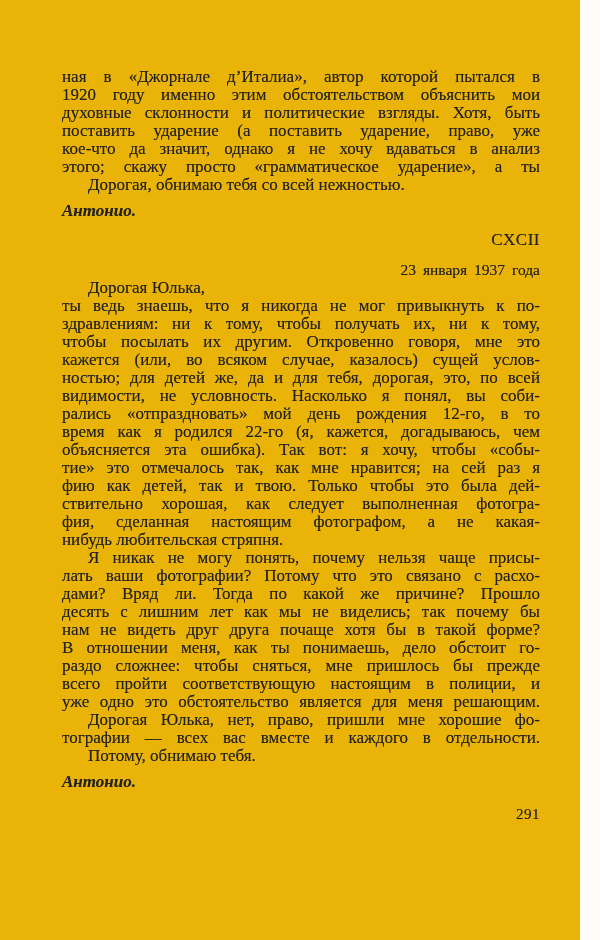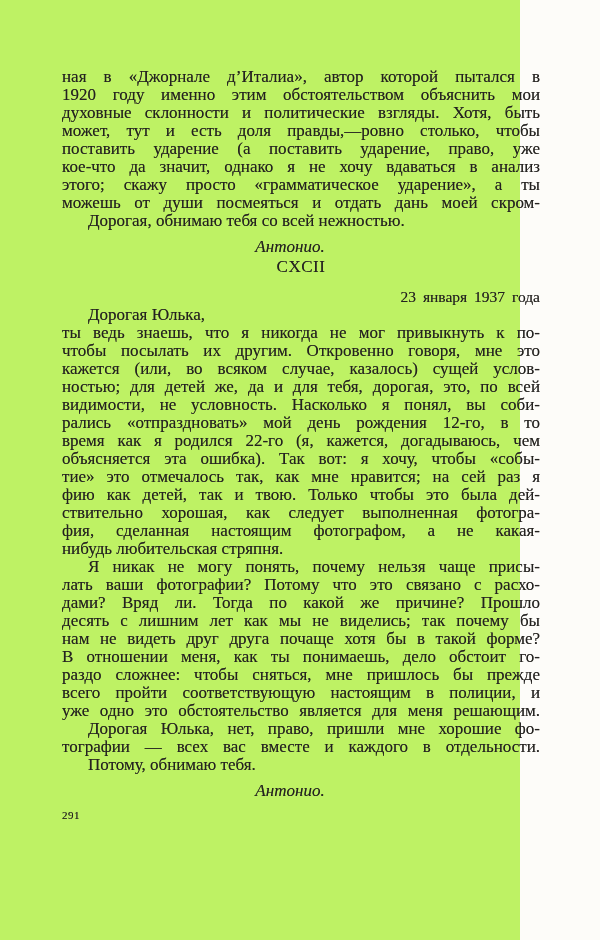--- a/index.html
+++ b/index.html
@@ -5,23 +5,23 @@
   * { margin: 0; padding: 0; box-sizing: border-box; }
   html, body { width: 600px; height: 940px; }
   body {
     background: #fdfcf9;
     font-family: "Liberation Serif", "DejaVu Serif", serif;
     color: #242220;
     overflow: hidden;
   }
   .page {
     position: relative;
-    width: 520px;
+    width: 580px;
     height: 940px;
-    background: #bef264;
+    background: #eab308;
   }
   .text-col {
     position: absolute;
     left: 62px;
     top: 68px;
     width: 478px;
     font-size: 17px;
     line-height: 18px;
     text-shadow: 0 0 0.5px rgba(40,38,35,0.55);
   }
@@ -37,75 +37,75 @@
   .line.j::after {
     content: "";
     display: inline-block;
     width: 100%;
     height: 0;
   }
   .line.indent { text-indent: 26px; }
   .signature {
     height: 18px;
     margin-top: 8px;
-    text-align: center;
+    text-align: left;
     padding-right: 22px;
     font-style: italic;
+    font-weight: bold;
   }
   .heading {
     height: 18px;
-    margin-top: 2px;
-    text-align: center;
+    margin-top: 11px;
+    text-align: right;
     letter-spacing: 0.5px;
   }
   .date-line {
     height: 18px;
     margin-top: 12px;
     text-align: right;
     font-size: 15.5px;
     word-spacing: 3px;
   }
   .footer {
     height: 18px;
-    margin-top: 6px;
-    text-align: left;
-    font-size: 11px;
+    margin-top: 14px;
+    text-align: right;
+    font-size: 15px;
     letter-spacing: 0.5px;
   }
   i { font-style: italic; }
 </style>
 </head>
 <body>
 
 <div class="page">
   <div class="text-col">
 
     <div>
         <div class="line j">ная в «Джорнале д’Италиа», автор которой пытался в</div>
         <div class="line j">1920 году именно этим обстоятельством объяснить мои</div>
         <div class="line j">духовные склонности и политические взгляды. Хотя, быть</div>
-        <div class="line j">может, тут и есть доля правды,—ровно столько, чтобы</div>
         <div class="line j">поставить ударение (а поставить ударение, право, уже</div>
         <div class="line j">кое-что да значит, однако я не хочу вдаваться в анализ</div>
         <div class="line j">этого; скажу просто «грамматическое ударение», а ты</div>
-        <div class="line j">можешь от души посмеяться и отдать дань моей скром-</div>
       </div>
 
     <div class="line indent">Дорогая, обнимаю тебя со всей нежностью.</div>
 
     <div class="signature">Антонио.</div>
 
     <div class="heading">CXCII</div>
 
     <div class="date-line">23 января 1937 года</div>
 
     <div class="line indent">Дорогая Юлька,</div>
 
     <div>
         <div class="line j">ты ведь знаешь, что я никогда не мог привыкнуть к по-</div>
+        <div class="line j">здравлениям: ни к тому, чтобы получать их, ни к тому,</div>
         <div class="line j">чтобы посылать их другим. Откровенно говоря, мне это</div>
         <div class="line j">кажется (или, во всяком случае, казалось) сущей услов-</div>
         <div class="line j">ностью; для детей же, да и для тебя, дорогая, это, по всей</div>
         <div class="line j">видимости, не условность. Насколько я понял, вы соби-</div>
         <div class="line j">рались «отпраздновать» мой день рождения 12-го, в то</div>
         <div class="line j">время как я родился 22-го (я, кажется, догадываюсь, чем</div>
         <div class="line j">объясняется эта ошибка). Так вот: я хочу, чтобы «собы-</div>
         <div class="line j">тие» это отмечалось так, как мне нравится; на сей раз я</div>
         <div class="line j">фию как детей, так и твою. Только чтобы это была дей-</div>
         <div class="line j">ствительно хорошая, как следует выполненная фотогра-</div>

